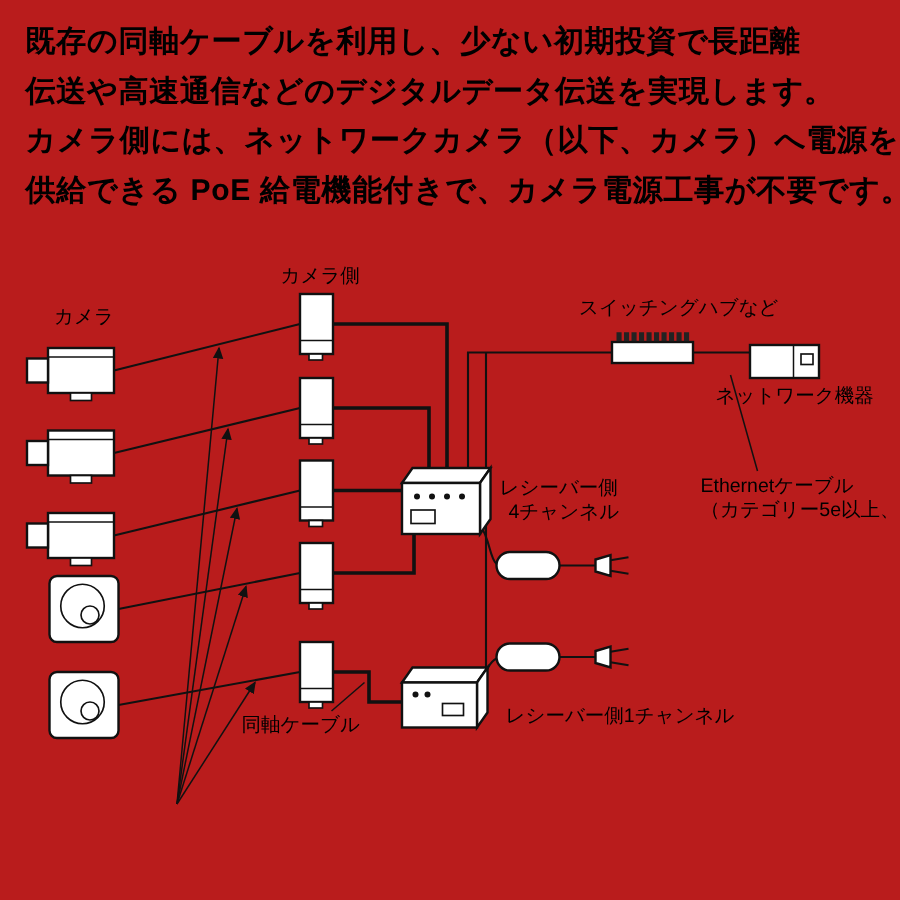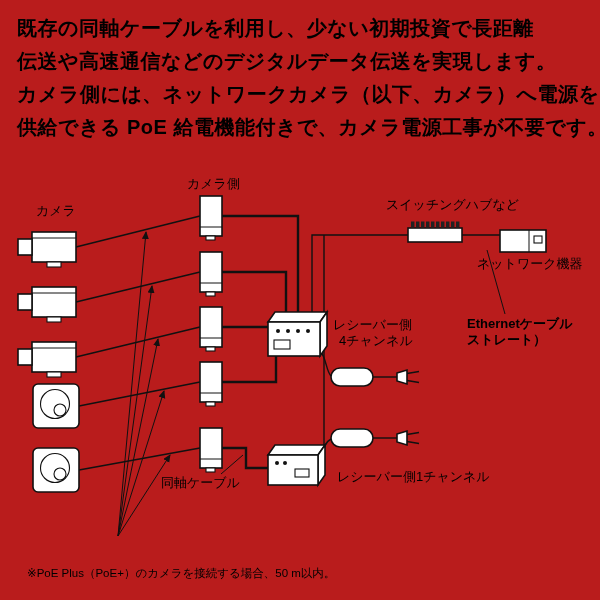--- a/index.html
+++ b/index.html
@@ -170,27 +170,26 @@
 
   <div class="lbl" style="left:477px; top:256px;">ネットワーク機器</div>
 
   <div class="lbl" style="left:386px; top:197px;">スイッチングハブなど</div>
 
   <div class="lbl" style="left:333px; top:317px;">
     <div>レシーバー側</div>
     <div class="indent6">4チャンネル</div>
   </div>
 
-  <div class="lbl" style="left:467px; top:316px;font-weight:bold;">
+  <div class="lbl" style="left:467px; top:316px;">
     <div>Ethernetケーブル</div>
-    <div>ストレート）</div>
+    <div>（カテゴリー5e以上、</div>
   </div>
 
   <div class="lbl" style="left:337px; top:469px;">レシーバー側1チャンネル</div>
 
   <div class="lbl" style="left:153px; top:475px;">
     <div class="indent8">同軸ケーブル</div>
   </div>
 
 
-  <div class="lbl small" style="left:27px; top:565px;">※PoE Plus（PoE+）のカメラを接続する場合、50 m以内。</div>
 
 </div>
 
 </body></html>

